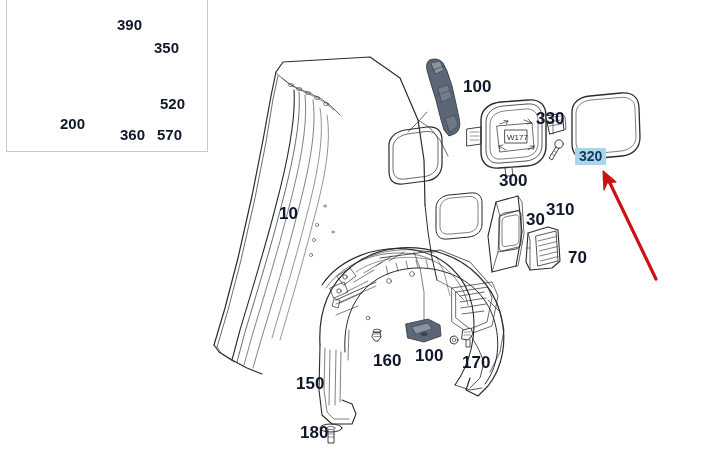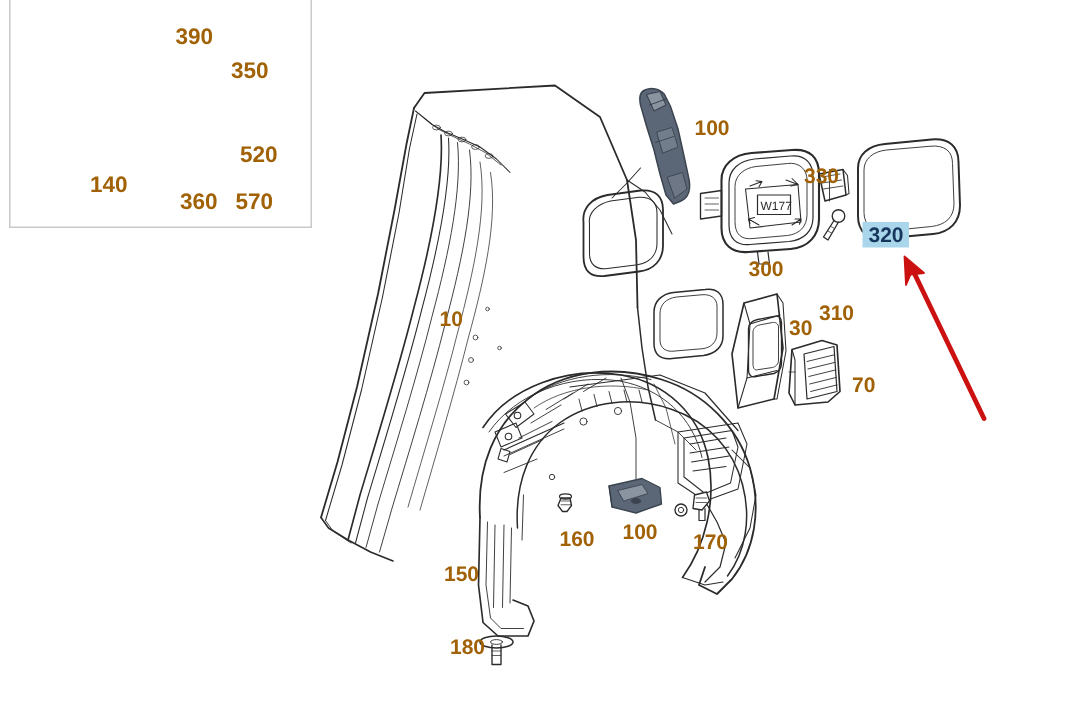--- a/index.html
+++ b/index.html
@@ -8,26 +8,26 @@
     width:720px;height:470px;position:relative;overflow:hidden;
     font-family:"Liberation Sans", sans-serif;
     background:#ffffff;
   }
   #diagram-root{position:absolute;left:0;top:0;width:720px;height:470px;}
   svg.layer{position:absolute;left:0;top:0;width:720px;height:470px;overflow:visible;}
   .lbl{
     position:absolute;
     font-family:"Liberation Sans", sans-serif;
     font-weight:700;
-    color:#a16207;
+    color:#0f172a;
     white-space:nowrap;
     line-height:1;
     user-select:none;
   }
-  .lbl-main{font-size:14px;}
+  .lbl-main{font-size:17px;}
   .lbl-inset{font-size:15px;}
   .lbl-hl{
     font-size:14px;
     color:#17365d;
     background:#a9d6ea;
     padding:1px 4px 2px 4px;
   }
   .inset-frame{
     position:absolute;
     border:1px solid #c9c9c9;
@@ -399,32 +399,32 @@
       <line x1="656" y1="279" x2="608" y2="179" stroke="#cc1111" stroke-width="3.2" stroke-linecap="round"></line>
       <path d="M603 171 L616 182 L607 183 L604 190 Z" fill="#cc1111" stroke="#cc1111" stroke-width="1.2" stroke-linejoin="round"></path>
     </g>
   </svg>
 
   <div>
 
     <div class="lbl lbl-inset" style="left:117px;top:17px;">390</div>
     <div class="lbl lbl-inset" style="left:154px;top:40px;">350</div>
     <div class="lbl lbl-inset" style="left:160px;top:96px;">520</div>
-    <div class="lbl lbl-inset" style="left:60px;top:116px;">140</div>
+    <div class="lbl lbl-inset" style="left:60px;top:116px;">200</div>
     <div class="lbl lbl-inset" style="left:120px;top:127px;">360</div>
     <div class="lbl lbl-inset" style="left:157px;top:127px;">570</div>
 
     <div class="lbl lbl-main" style="left:463px;top:78px;">100</div>
     <div class="lbl lbl-main" style="left:536px;top:110px;">330</div>
     <div class="lbl lbl-main" style="left:499px;top:172px;">300</div>
     <div class="lbl lbl-main" style="left:546px;top:167px;margin-top:34px;">310</div>
 
     <div class="lbl lbl-hl" style="left:575px;top:148px;">320</div>
 
-    <div class="lbl lbl-main" style="left:293px;top:205px;">10</div>
+    <div class="lbl lbl-main" style="left:279px;top:205px;">10</div>
     <div class="lbl lbl-main" style="left:526px;top:211px;">30</div>
     <div class="lbl lbl-main" style="left:568px;top:249px;">70</div>
     <div class="lbl lbl-main" style="left:373px;top:352px;">160</div>
     <div class="lbl lbl-main" style="left:415px;top:347px;">100</div>
     <div class="lbl lbl-main" style="left:462px;top:354px;">170</div>
     <div class="lbl lbl-main" style="left:296px;top:375px;">150</div>
     <div class="lbl lbl-main" style="left:300px;top:424px;">180</div>
   </div>
 
 </div>

